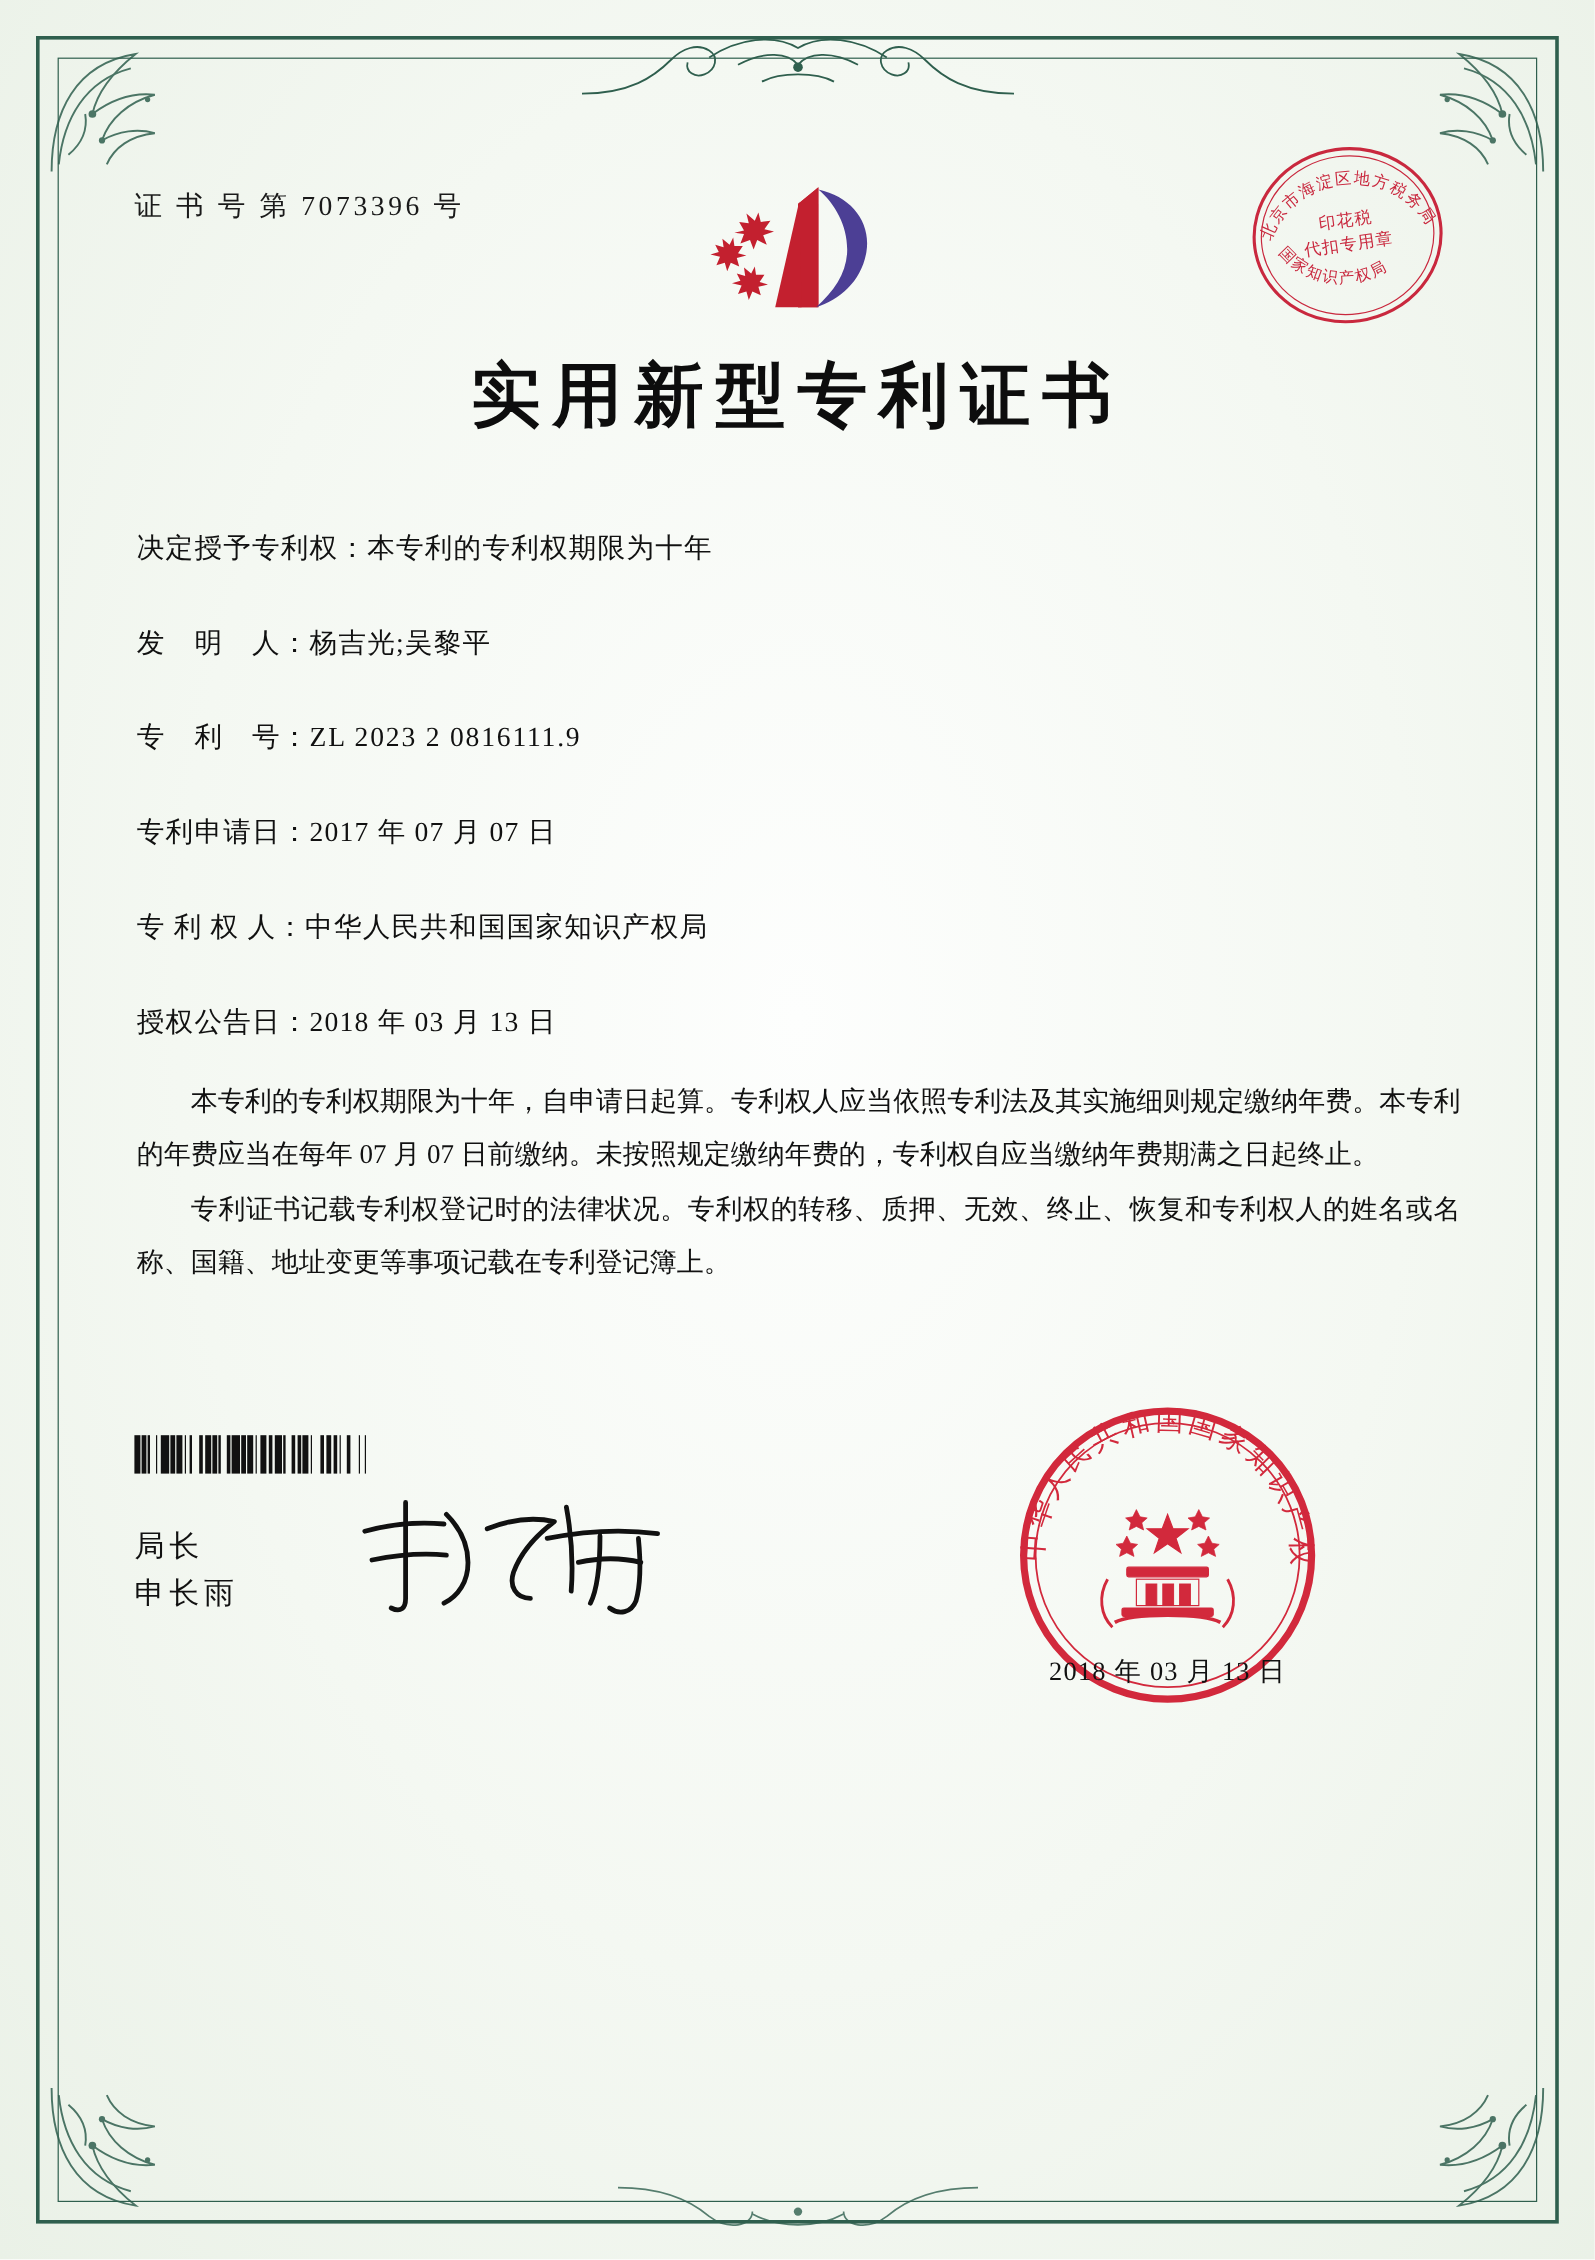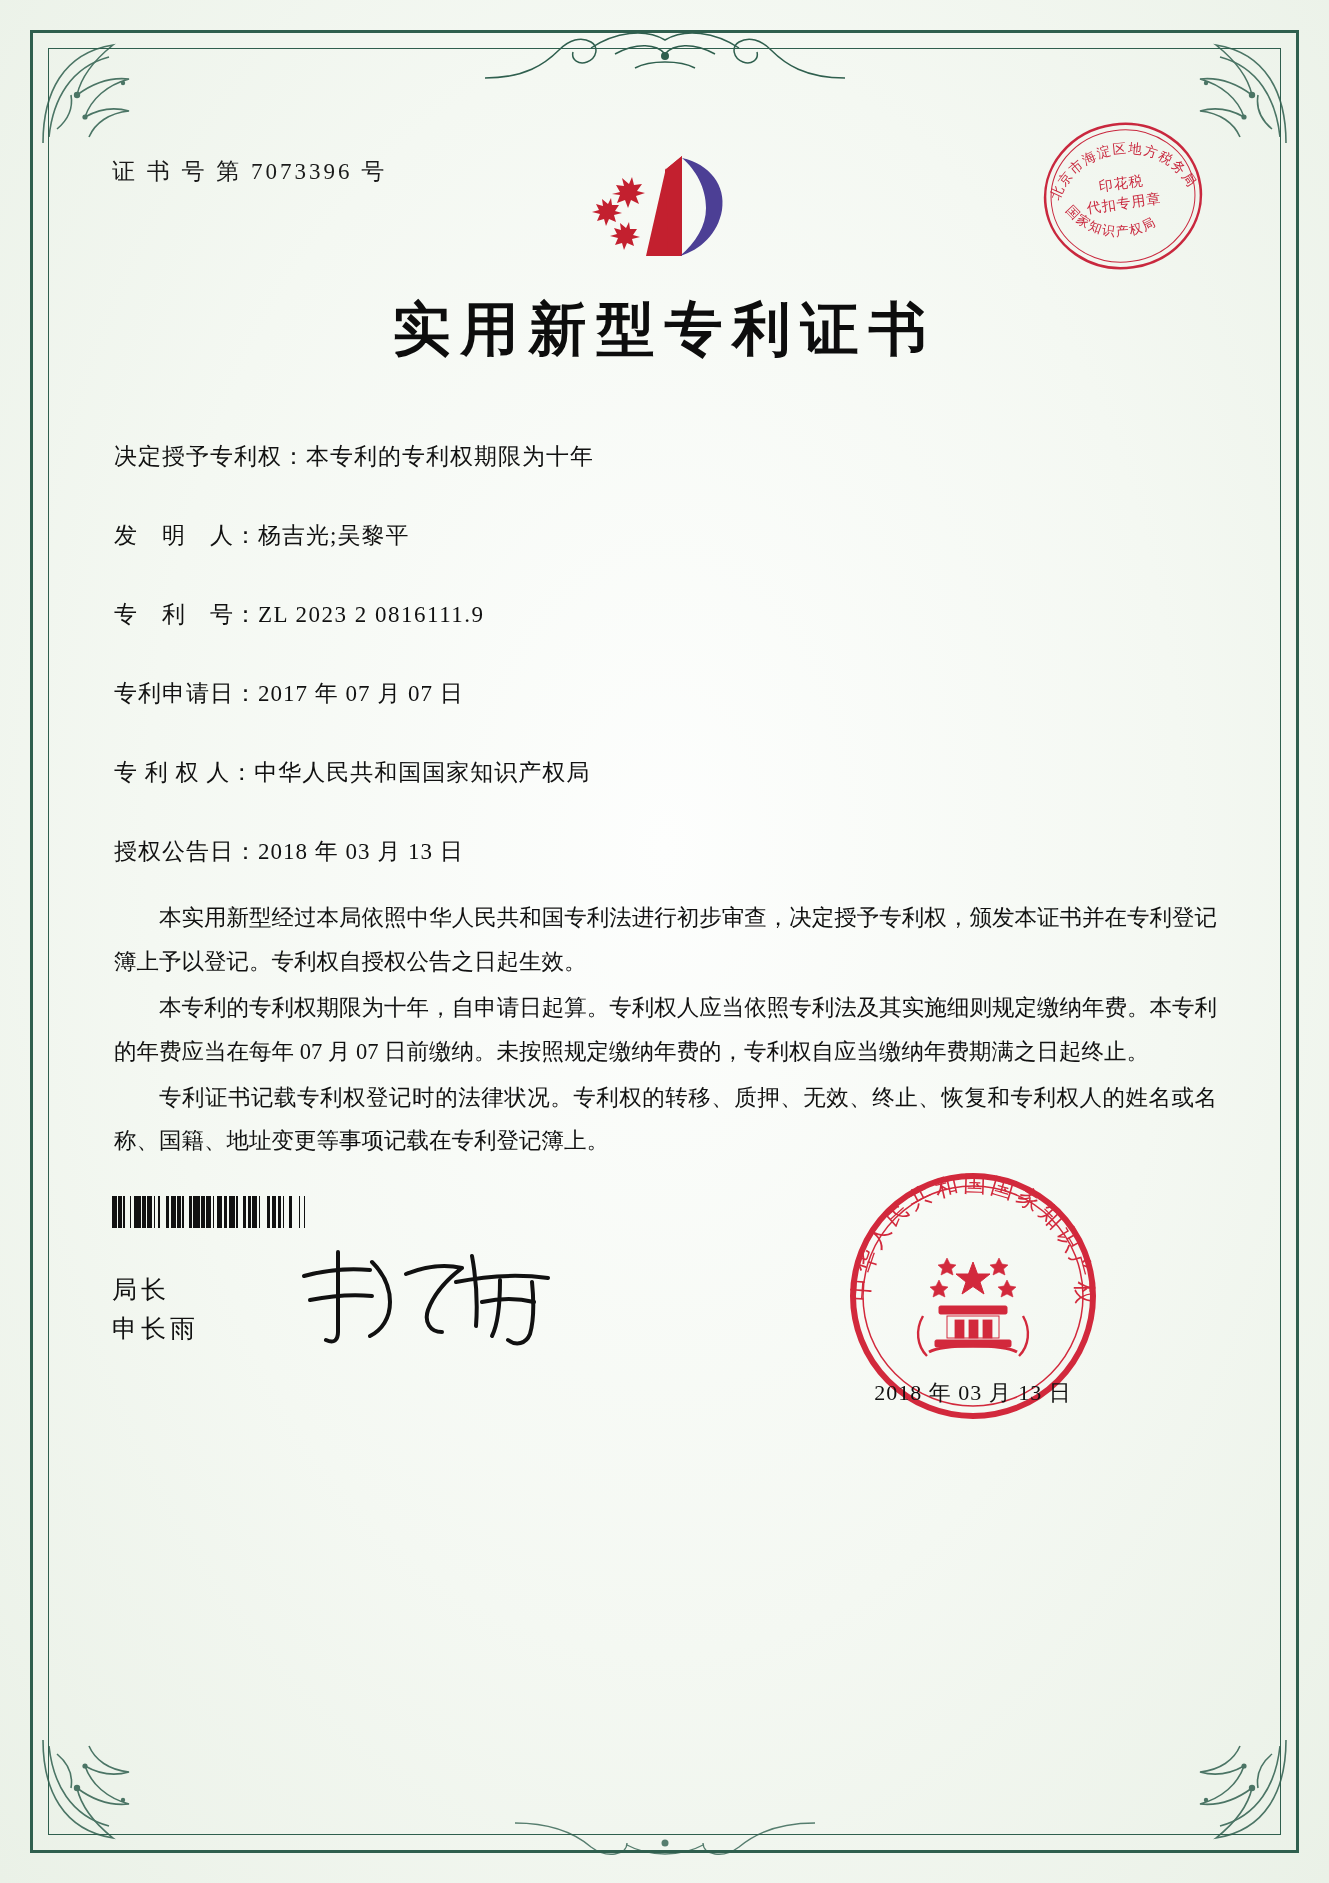--- a/index.html
+++ b/index.html
@@ -372,21 +372,20 @@
         <span class="value">中华人民共和国国家知识产权局</span>
       </div>
 
       <div class="field">
         <span class="label">授权公告日：</span>
         <span class="value">2018 年 03 月 13 日</span>
       </div>
     </div>
 
     <div class="paragraphs">
-      <p>本实用新型经过本局依照中华人民共和国专利法进行初步审查，决定授予专利权，颁发本证书并在专利登记簿上予以登记。专利权自授权公告之日起生效。</p>
       <p>本专利的专利权期限为十年，自申请日起算。专利权人应当依照专利法及其实施细则规定缴纳年费。本专利的年费应当在每年 07 月 07 日前缴纳。未按照规定缴纳年费的，专利权自应当缴纳年费期满之日起终止。</p>
       <p>专利证书记载专利权登记时的法律状况。专利权的转移、质押、无效、终止、恢复和专利权人的姓名或名称、国籍、地址变更等事项记载在专利登记簿上。</p>
     </div>
 
     <div class="barcode" id="barcode">
         <i style="width:4.800000000000001px;"></i>
         <i style="width:1.6px;background:transparent;"></i>
         <i style="width:3.2px;"></i>
         <i style="width:1.6px;background:transparent;"></i>
         <i style="width:1.6px;"></i>

